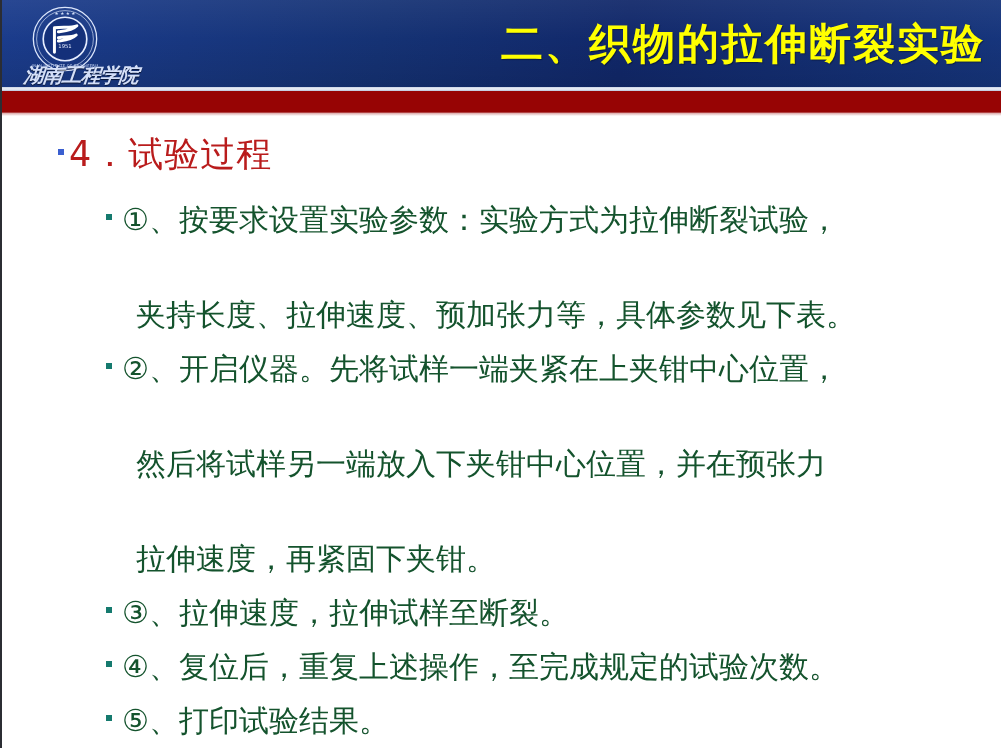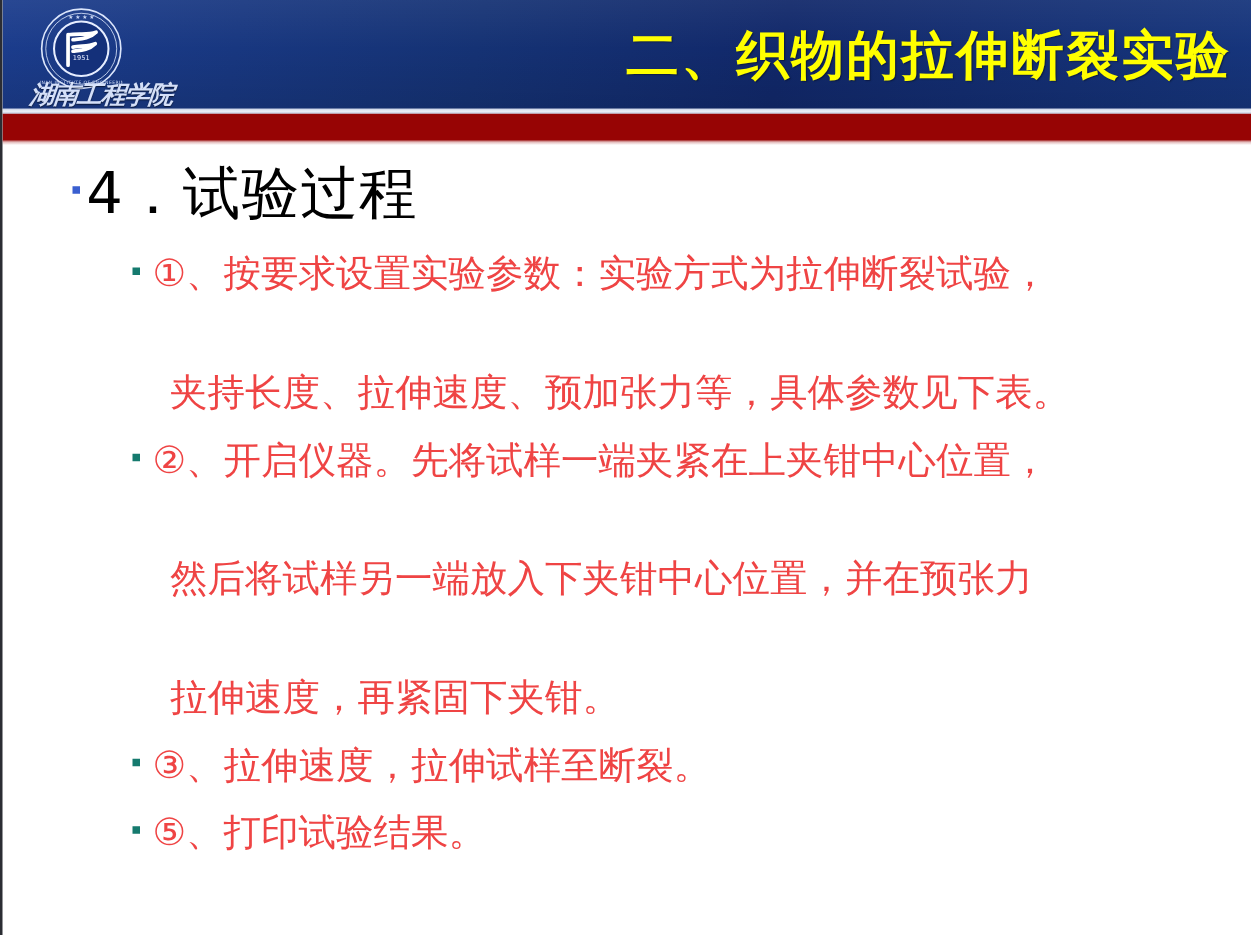--- a/index.html
+++ b/index.html
@@ -134,22 +134,22 @@
   }
   .heading-bullet {
     width: 6px;
     height: 6px;
     background: #3a5fd0;
     margin-right: 5px;
     margin-bottom: 4px;
     flex: 0 0 auto;
   }
   .heading-text {
-    color: #000000;
-    font-size: 46px;
+    color: #b91c1c;
+    font-size: 35px;
     line-height: 40px;
     font-weight: 500;
     letter-spacing: 1px;
     white-space: nowrap;
   }
 
   .list {
     position: absolute;
     left: 104px;
     top: 78px;
@@ -166,21 +166,21 @@
     width: 6px;
     height: 6px;
     background: #157a6e;
     margin-top: 20px;
     margin-right: 10px;
   }
   .item-lines {
     flex: 1 1 auto;
   }
   .item-line {
-    color: #ef4444;
+    color: #14532d;
     font-size: 30px;
     line-height: 51px;
     letter-spacing: 0px;
     white-space: nowrap;
     font-weight: 500;
   }
   .item-line.cont {
     padding-left: 14px;
     margin-top: 44px;
   }
@@ -239,20 +239,26 @@
         </div>
       </div>
 
       <div class="list-item">
         <span class="item-bullet"></span>
         <div class="item-lines">
           <div class="item-line">③、拉伸速度，拉伸试样至断裂。</div>
         </div>
       </div>
 
+      <div class="list-item">
+        <span class="item-bullet"></span>
+        <div class="item-lines">
+          <div class="item-line">④、复位后，重复上述操作，至完成规定的试验次数。</div>
+        </div>
+      </div>
 
       <div class="list-item">
         <span class="item-bullet"></span>
         <div class="item-lines">
           <div class="item-line">⑤、打印试验结果。</div>
         </div>
       </div>
 
     </div>
   </div>

